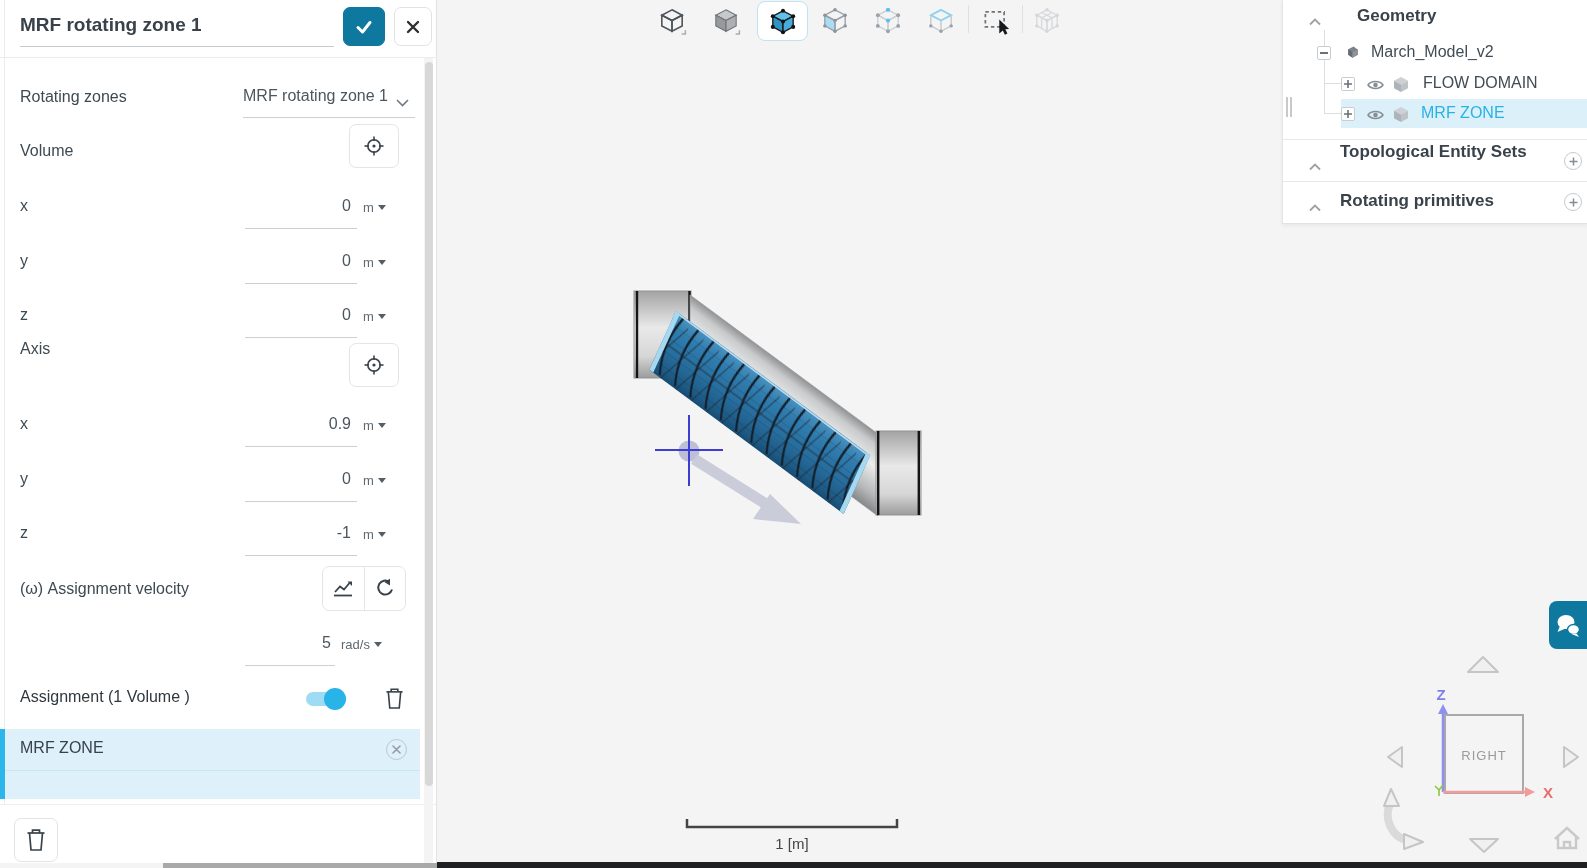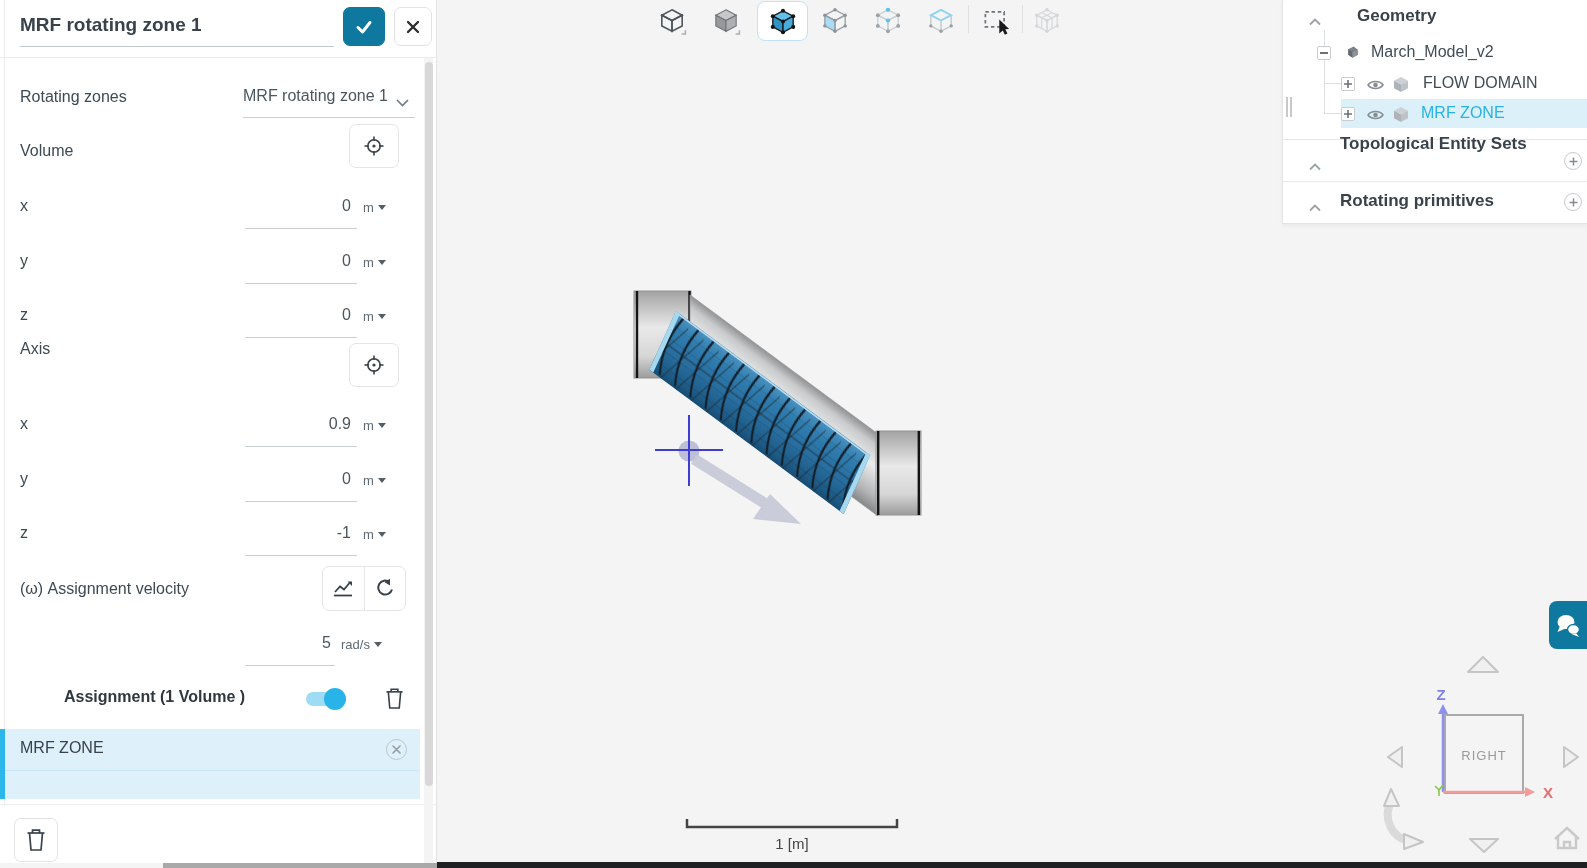--- a/index.html
+++ b/index.html
@@ -11,21 +11,21 @@
   .left-panel { position:absolute; left:0; top:0; width:437px; height:863px; background:#fff; border-right:1px solid #e3e3e3; z-index:5; }
   .win-edge { position:absolute; left:4px; top:0; width:1px; height:863px; background:#ececec; }
   .panel-title { position:absolute; left:20px; top:14px; font-size:19px; font-weight:700; color:#39424a; width:314px; white-space:nowrap; overflow:hidden; }
   .title-underline { position:absolute; left:20px; top:46px; width:314px; height:1px; background:#c4c9cd; }
   .btn { position:absolute; border-radius:7px; display:flex; align-items:center; justify-content:center; cursor:pointer; }
   .btn.apply { left:343px; top:7px; width:42px; height:39px; background:#0f789f; border:1px solid #0f789f; }
   .btn.cancel { left:394px; top:7px; width:38px; height:39px; background:#fff; border:1px solid #e2e2e2; }
   .hdr-div { position:absolute; left:0; top:57px; width:437px; height:1px; background:#e9ebec; }
 
   .flabel { position:absolute; left:20px; font-size:16px; color:#3e4a52; white-space:nowrap; }
-  .flabel.bold { font-weight:700; color:#2f383f;margin-left:44px; }
+  .flabel.bold { font-weight:400; color:#2f383f; }
   .fvalue { position:absolute; left:245px; width:106px; text-align:right; font-size:16px; color:#4c565e; }
   .uline { position:absolute; height:1px; background:#cbd0d4; }
   .funit { position:absolute; font-size:13px; color:#5f6971; display:flex; align-items:center; gap:4px; }
   .caret { width:0; height:0; border-left:4px solid transparent; border-right:4px solid transparent; border-top:5px solid #555e66; display:inline-block; }
   .select-value { position:absolute; left:243px; top:87px; width:150px; font-size:16px; color:#4c565e; white-space:nowrap; overflow:hidden; }
   .select-chevron { position:absolute; left:396px; top:93px; }
   .icon-btn { position:absolute; background:#fff; border:1px solid #e3e5e7; border-radius:7px; display:flex; align-items:center; justify-content:center; cursor:pointer; }
   .pick-btn { left:349px; width:50px; height:44px; }
   .btn-group { position:absolute; left:322px; top:566px; width:84px; height:45px; background:#fff; border:1px solid #e3e5e7; border-radius:7px; display:flex; }
   .btn-group .half { flex:1; display:flex; align-items:center; justify-content:center; cursor:pointer; }
@@ -525,21 +525,21 @@
   </svg>
   <div class="tree-item-label cyan" style="left:138px; top:104px">MRF ZONE</div>
 
   <div class="sec-div" style="top:139px"></div>
 
   <div class="chev" style="left:26px; top:157px">
     <svg width="12" height="8" viewBox="0 0 12 8">
         <polyline points="1,6.5 6,1.5 11,6.5" fill="none" stroke="#9aa1a7" stroke-width="1.8"></polyline>
       </svg>
   </div>
-  <div class="tree-hdr" style="left:57px; top:134px">Topological Entity Sets</div>
+  <div class="tree-hdr" style="left:57px; top:142px">Topological Entity Sets</div>
   <div class="plus-circle" style="left:281px; top:152px">
     <svg width="9" height="9" viewBox="0 0 9 9">
         <path d="M4.5,0.5 V8.5 M0.5,4.5 H8.5" stroke="#858c92" stroke-width="1.5"></path>
       </svg>
   </div>
 
   <div class="sec-div" style="top:181px"></div>
 
   <div class="chev" style="left:26px; top:198px">
     <svg width="12" height="8" viewBox="0 0 12 8">

